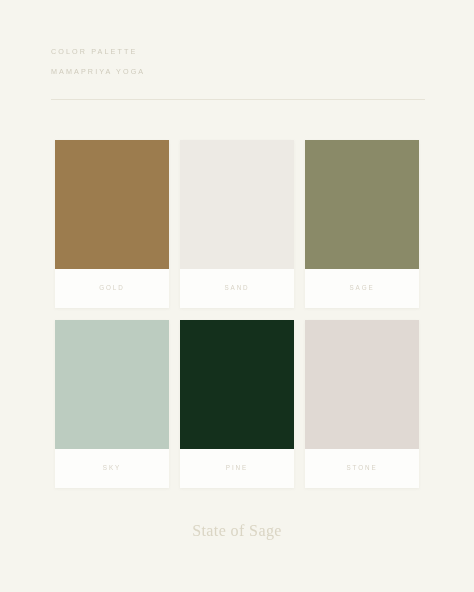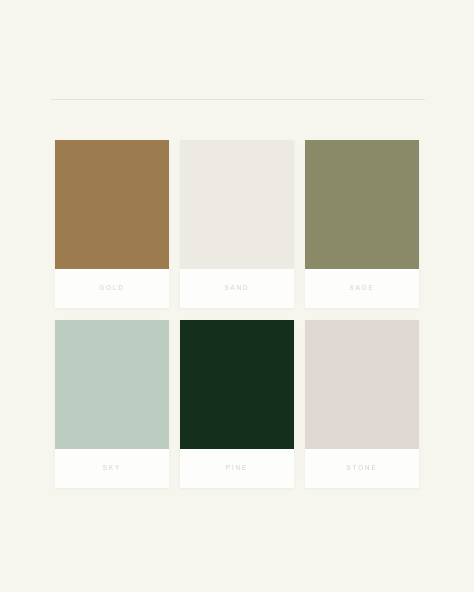--- a/index.html
+++ b/index.html
@@ -108,20 +108,24 @@
     letter-spacing: 0.4px;
     line-height: 1;
     white-space: nowrap;
   }
 </style>
 </head>
 <body style="background: rgb(246, 245, 238);">
 
 <div class="page">
 
+  <div class="header">
+    <div class="header-line kicker">COLOR PALETTE</div>
+    <div class="header-line">MAMAPRIYA YOGA</div>
+  </div>
 
   <div class="divider"></div>
 
   <div class="grid">
 
     <div class="card">
       <div class="swatch" style="background-color: rgb(156, 124, 78);"></div>
       <div class="card-label-strip">
         <span class="card-label">GOLD</span>
       </div>
@@ -157,14 +161,17 @@
 
     <div class="card">
       <div class="swatch" style="background-color: rgb(224, 217, 211);"></div>
       <div class="card-label-strip">
         <span class="card-label">STONE</span>
       </div>
     </div>
 
   </div>
 
+  <div class="footer">
+    <div class="footer-title">State of Sage</div>
+  </div>
 
 </div>
 
 </body></html>

